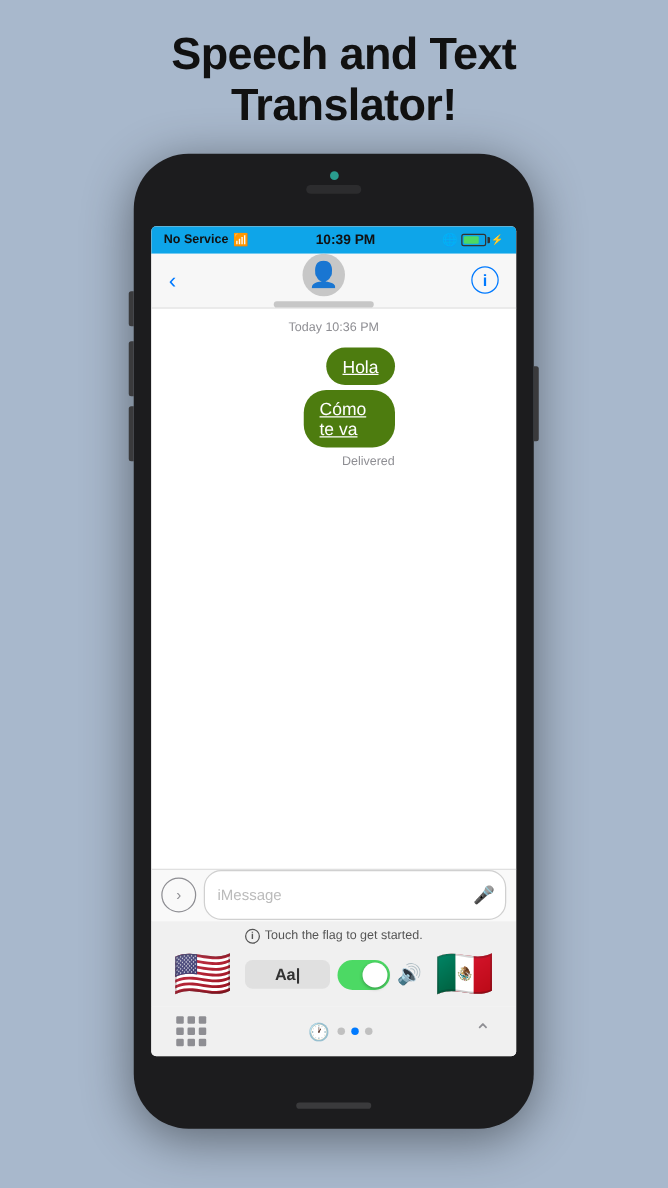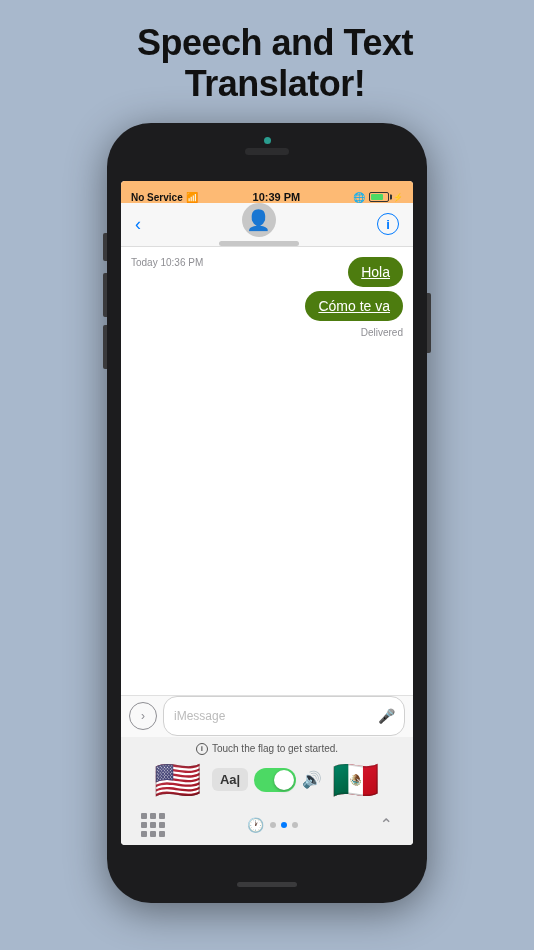--- a/index.html
+++ b/index.html
@@ -108,23 +108,23 @@
     }
     .speaker-slot {
       width: 44px;
       height: 7px;
       background: #2c2c2e;
       border-radius: 4px;
     }
     
     .status-bar {
       height: 22px;
-      background: #fdba74;
-      display: flex;
-      align-items: flex-end;
+      background: #0ea5e9;
+      display: flex;
+      align-items: center;
       justify-content: space-between;
       padding: 0 10px;
       font-size: 10px;
       font-weight: 600;
       color: #111;
       flex-shrink: 0;
     }
     .status-left { display: flex; align-items: center; gap: 4px; }
     .status-center { font-size: 11px; font-weight: 600; }
     .status-right { display: flex; align-items: center; gap: 3px; }
@@ -216,20 +216,22 @@
       font-size: 13px;
       font-weight: 600;
     }
     
     .chat-area {
       flex: 1;
       background: white;
       overflow: hidden;
       padding: 10px 10px 0;
       display: flex;
+      flex-direction: column;
+      align-items: center;
     }
     .chat-timestamp {
       text-align: center;
       font-size: 10px;
       color: #8e8e93;
       margin-bottom: 10px;
     }
     .chat-messages {
       display: flex;
       flex-direction: column;
@@ -336,21 +338,21 @@
       line-height: 1;
     }
     .control-buttons {
       display: flex;
       align-items: center;
       gap: 6px;
     }
     .aa-btn {
       background: #e0e0e0;
       border-radius: 6px;
-      padding: 4px 8px;
+      padding: 4px 24px;
       font-size: 13px;
       font-weight: 600;
       color: #333;
     }
     .toggle-switch {
       width: 42px;
       height: 24px;
       background: #4cd964;
       border-radius: 12px;
       position: relative;

